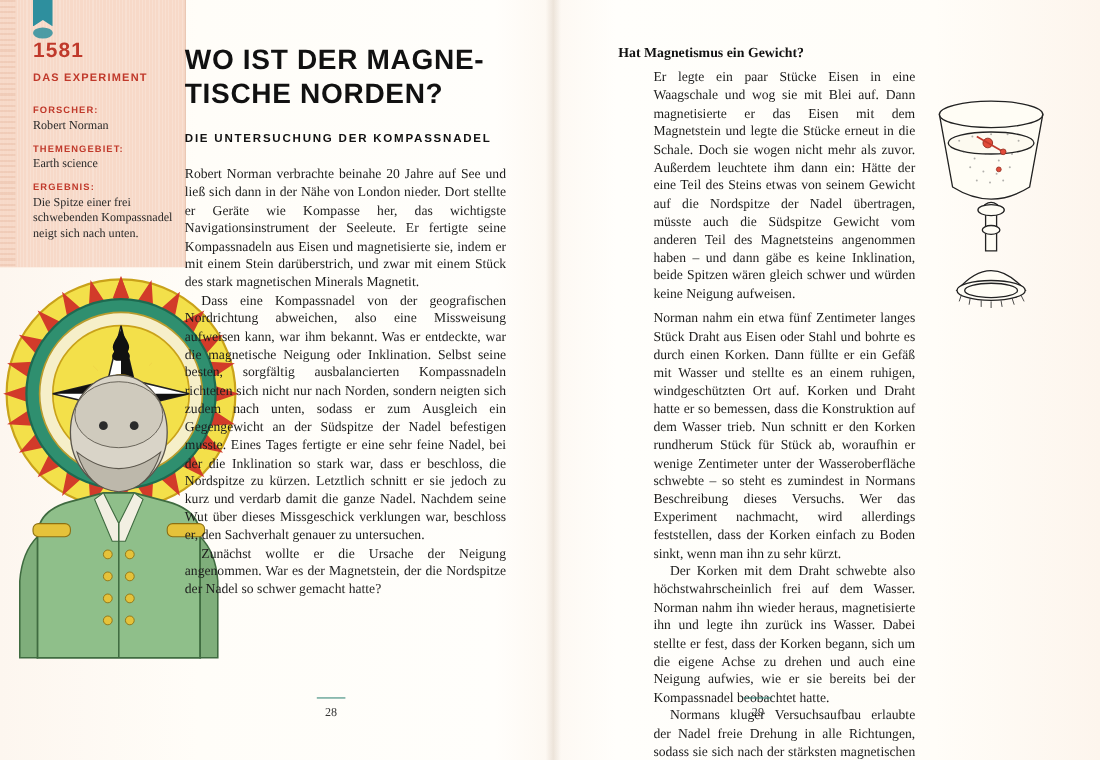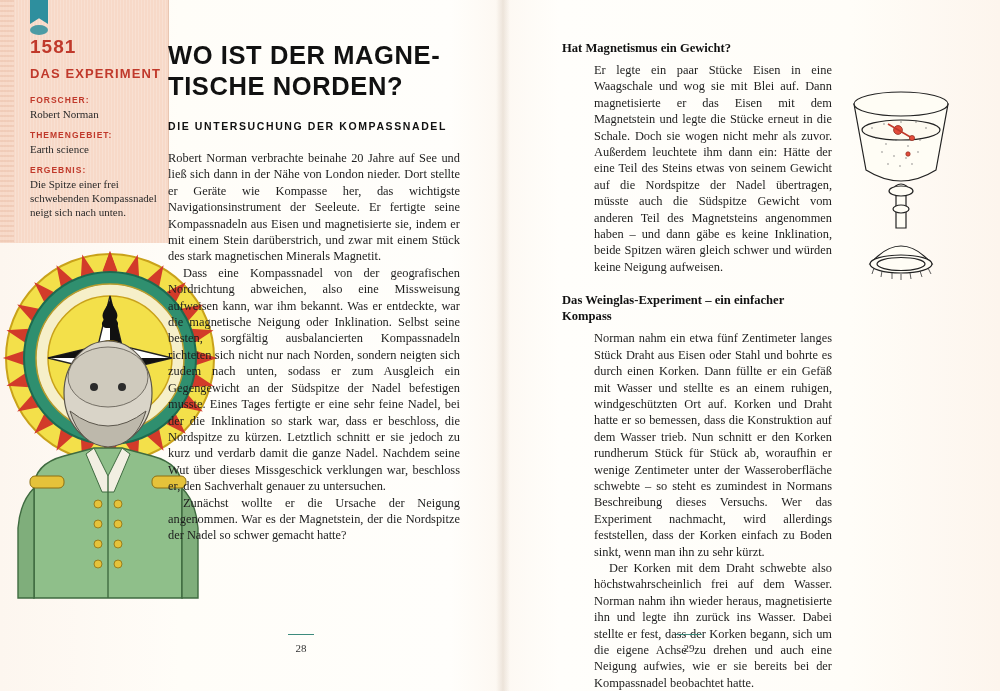--- a/index.html
+++ b/index.html
@@ -80,21 +80,21 @@
     font-size: 19px;
     letter-spacing: 1px;
     color: #c0392b;
   }
   .exp-label {
     position: absolute;
     left: 30px;
     top: 66px;
     font-family: "Liberation Sans", sans-serif;
     font-weight: bold;
-    font-size: 13px;
+    font-size: 10px;
     letter-spacing: 1.1px;
     color: #c0392b;
   }
   .meta {
     position: absolute;
     left: 30px;
     top: 86px;
     width: 128px;
   }
   .meta .k {
@@ -325,21 +325,20 @@
       <p>Zunächst wollte er die Ursache der Neigung angenommen. War es der Magnetstein, der die Nordspitze der Nadel so schwer gemacht hatte?</p>
     </div>
   </div>
 
   <div class="col-right">
     <div class="sec-head">Hat Magnetismus ein Gewicht?</div>
     <div class="body-text">
       <p>Er legte ein paar Stücke Eisen in eine Waagschale und wog sie mit Blei auf. Dann magnetisierte er das Eisen mit dem Magnetstein und legte die Stücke erneut in die Schale. Doch sie wogen nicht mehr als zuvor. Außerdem leuchtete ihm dann ein: Hätte der eine Teil des Steins etwas von seinem Gewicht auf die Nordspitze der Nadel übertragen, müsste auch die Südspitze Gewicht vom anderen Teil des Magnetsteins angenommen haben – und dann gäbe es keine Inklination, beide Spitzen wären gleich schwer und würden keine Neigung aufweisen.</p>
     </div>
 
-    <div class="sec-head spaced">Das Weinglas-Experiment – ein einfacher Kompass</div>
     <div class="body-text">
       <p>Norman nahm ein etwa fünf Zentimeter langes Stück Draht aus Eisen oder Stahl und bohrte es durch einen Korken. Dann füllte er ein Gefäß mit Wasser und stellte es an einem ruhigen, windgeschützten Ort auf. Korken und Draht hatte er so bemessen, dass die Konstruktion auf dem Wasser trieb. Nun schnitt er den Korken rundherum Stück für Stück ab, woraufhin er wenige Zentimeter unter der Wasseroberfläche schwebte – so steht es zumindest in Normans Beschreibung dieses Versuchs. Wer das Experiment nachmacht, wird allerdings feststellen, dass der Korken einfach zu Boden sinkt, wenn man ihn zu sehr kürzt.</p>
       <p>Der Korken mit dem Draht schwebte also höchstwahrscheinlich frei auf dem Wasser. Norman nahm ihn wieder heraus, magnetisierte ihn und legte ihn zurück ins Wasser. Dabei stellte er fest, dass der Korken begann, sich um die eigene Achse zu drehen und auch eine Neigung aufwies, wie er sie bereits bei der Kompassnadel beobachtet hatte.</p>
       <p>Normans kluger Versuchsaufbau erlaubte der Nadel freie Drehung in alle Richtungen, sodass sie sich nach der stärksten magnetischen Anziehungskraft ausrichten konnte. Sie orientierte sich also einfach nach dem Erdmagnetfeld und fungierte somit als Kompass.</p>
     </div>
   </div>
 
   <div class="illus-right">
     <svg width="130" height="212" viewBox="0 0 130 212">
       <g stroke="#222" fill="none" stroke-width="1.2">

